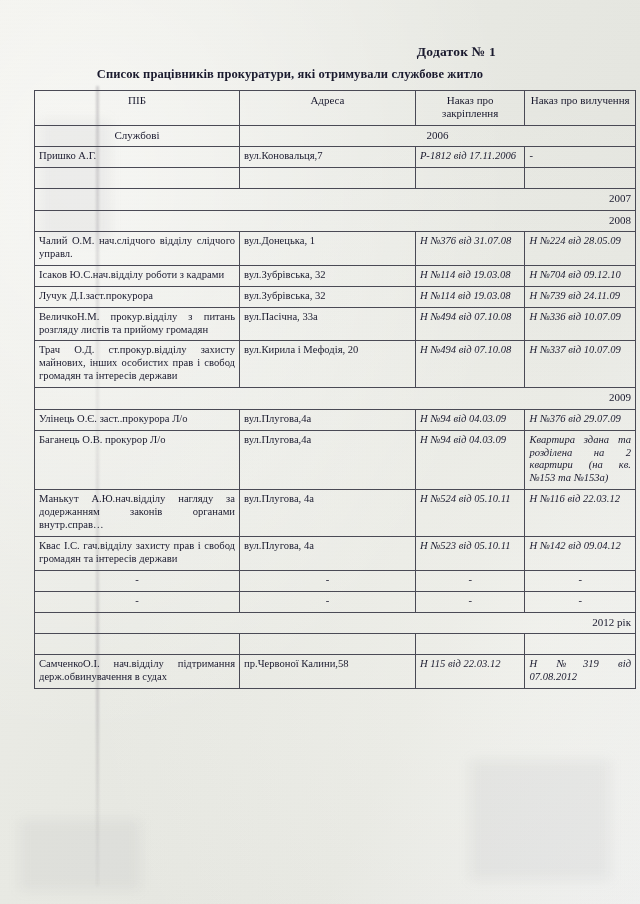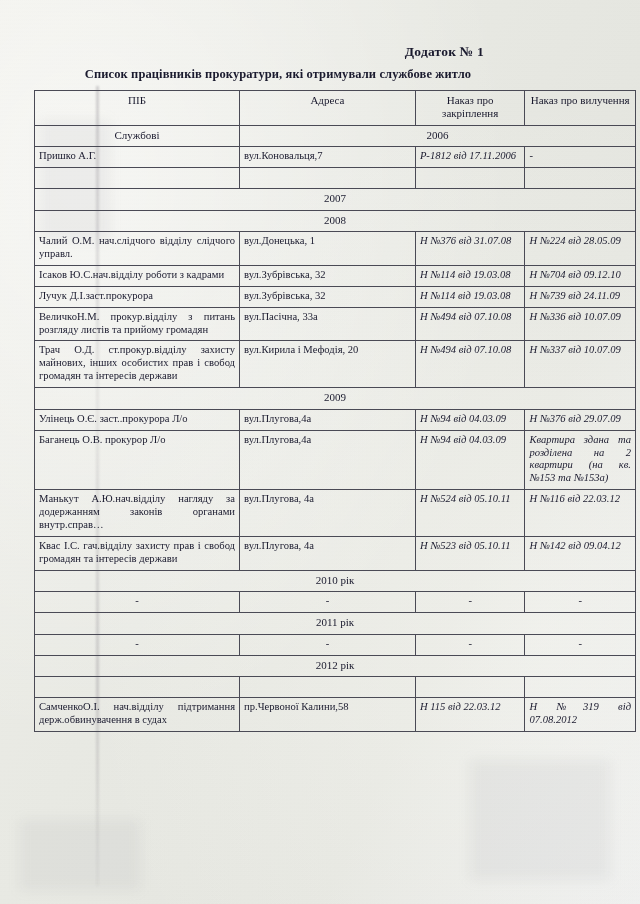--- a/index.html
+++ b/index.html
@@ -35,21 +35,21 @@
     top: 86px;
     left: 96px;
     width: 3px;
     height: 800px;
     background: linear-gradient(to bottom, rgba(120,115,125,0.30), rgba(120,115,125,0.10) 40%, rgba(120,115,125,0.28) 75%, rgba(120,115,125,0.05));
     filter: blur(1.2px);
   }
   .header {
     position: absolute;
     top: 44px;
-    left: 0;
+    left: 12px;
     width: 556px;
     text-align: center;
   }
   .doc-appendix {
     font-weight: bold;
     font-size: 13.5px;
     text-align: right;
     padding-right: 72px;
     letter-spacing: 0.2px;
   }
@@ -80,21 +80,21 @@
     font-weight: bold;
     font-size: 11px;
     vertical-align: middle;
     padding: 4px 3px;
   }
   .c-name  { width: 195px; }
   .c-addr  { width: 166px; }
   .c-ord1  { width: 100px; }
   .c-ord2  { width: 101px; }
   .yearrow td {
-    text-align: center;
+    text-align: right;
     font-weight: bold;
     font-size: 11px;
     padding: 2px 4px 3px 4px;
   }
   .subrow td {
     font-weight: bold;
     text-align: center;
     font-size: 11px;
   }
   .cell-name {
@@ -214,31 +214,25 @@
           <td class="cell-addr">вул.Плугова, 4а</td>
           <td class="cell-ord">Н  №524  від 05.10.11</td>
           <td class="cell-ord">Н  №116  від 22.03.12</td>
         </tr>
         <tr>
           <td class="cell-name">Квас І.С. гач.відділу захисту прав і свобод громадян та інтересів держави</td>
           <td class="cell-addr">вул.Плугова, 4а</td>
           <td class="cell-ord">Н  №523  від 05.10.11</td>
           <td class="cell-ord">Н  №142  від 09.04.12</td>
         </tr>
-        <tr class="yearrow">
-          <td colspan="4">2010 рік</td>
-        </tr>
-        <tr>
-          <td class="dash">-</td>
-          <td class="dash">-</td>
-          <td class="dash">-</td>
-          <td class="dash">-</td>
-        </tr>
-        <tr class="yearrow">
-          <td colspan="4">2011 рік</td>
+        <tr>
+          <td class="dash">-</td>
+          <td class="dash">-</td>
+          <td class="dash">-</td>
+          <td class="dash">-</td>
         </tr>
         <tr>
           <td class="dash">-</td>
           <td class="dash">-</td>
           <td class="dash">-</td>
           <td class="dash">-</td>
         </tr>
         <tr class="yearrow">
           <td colspan="4">2012 рік</td>
         </tr>

